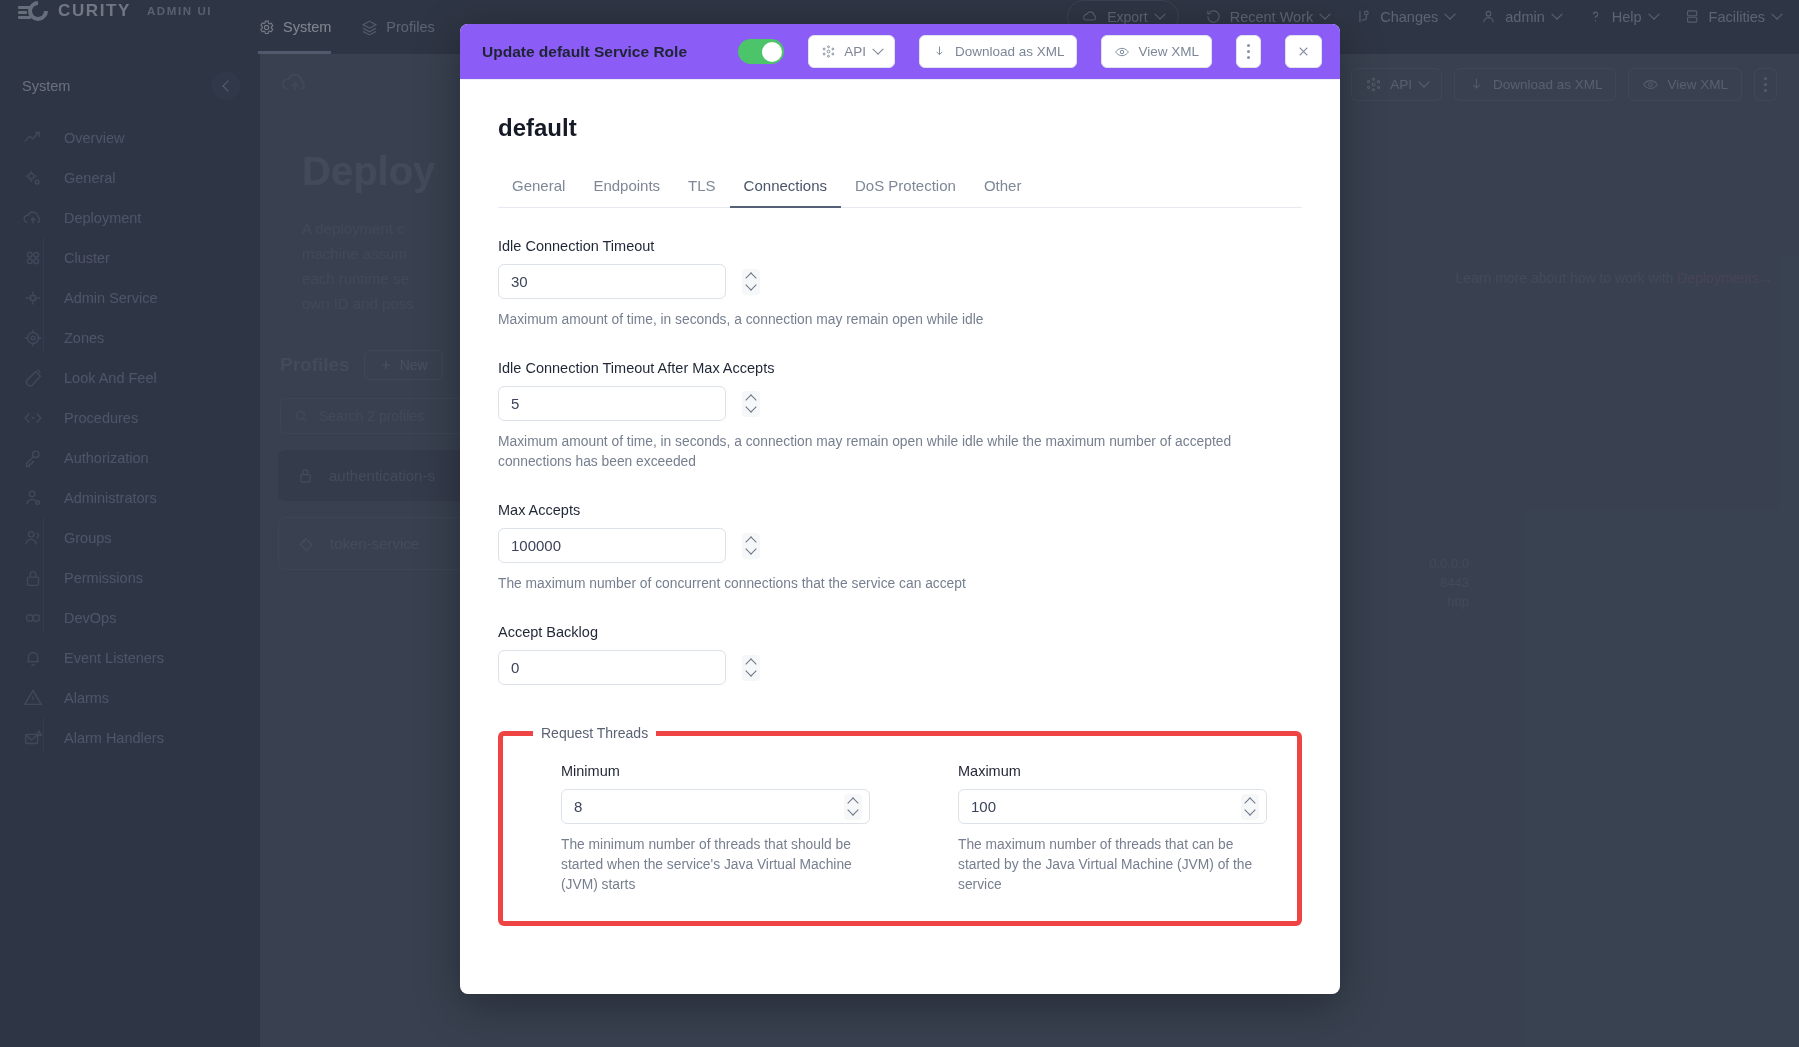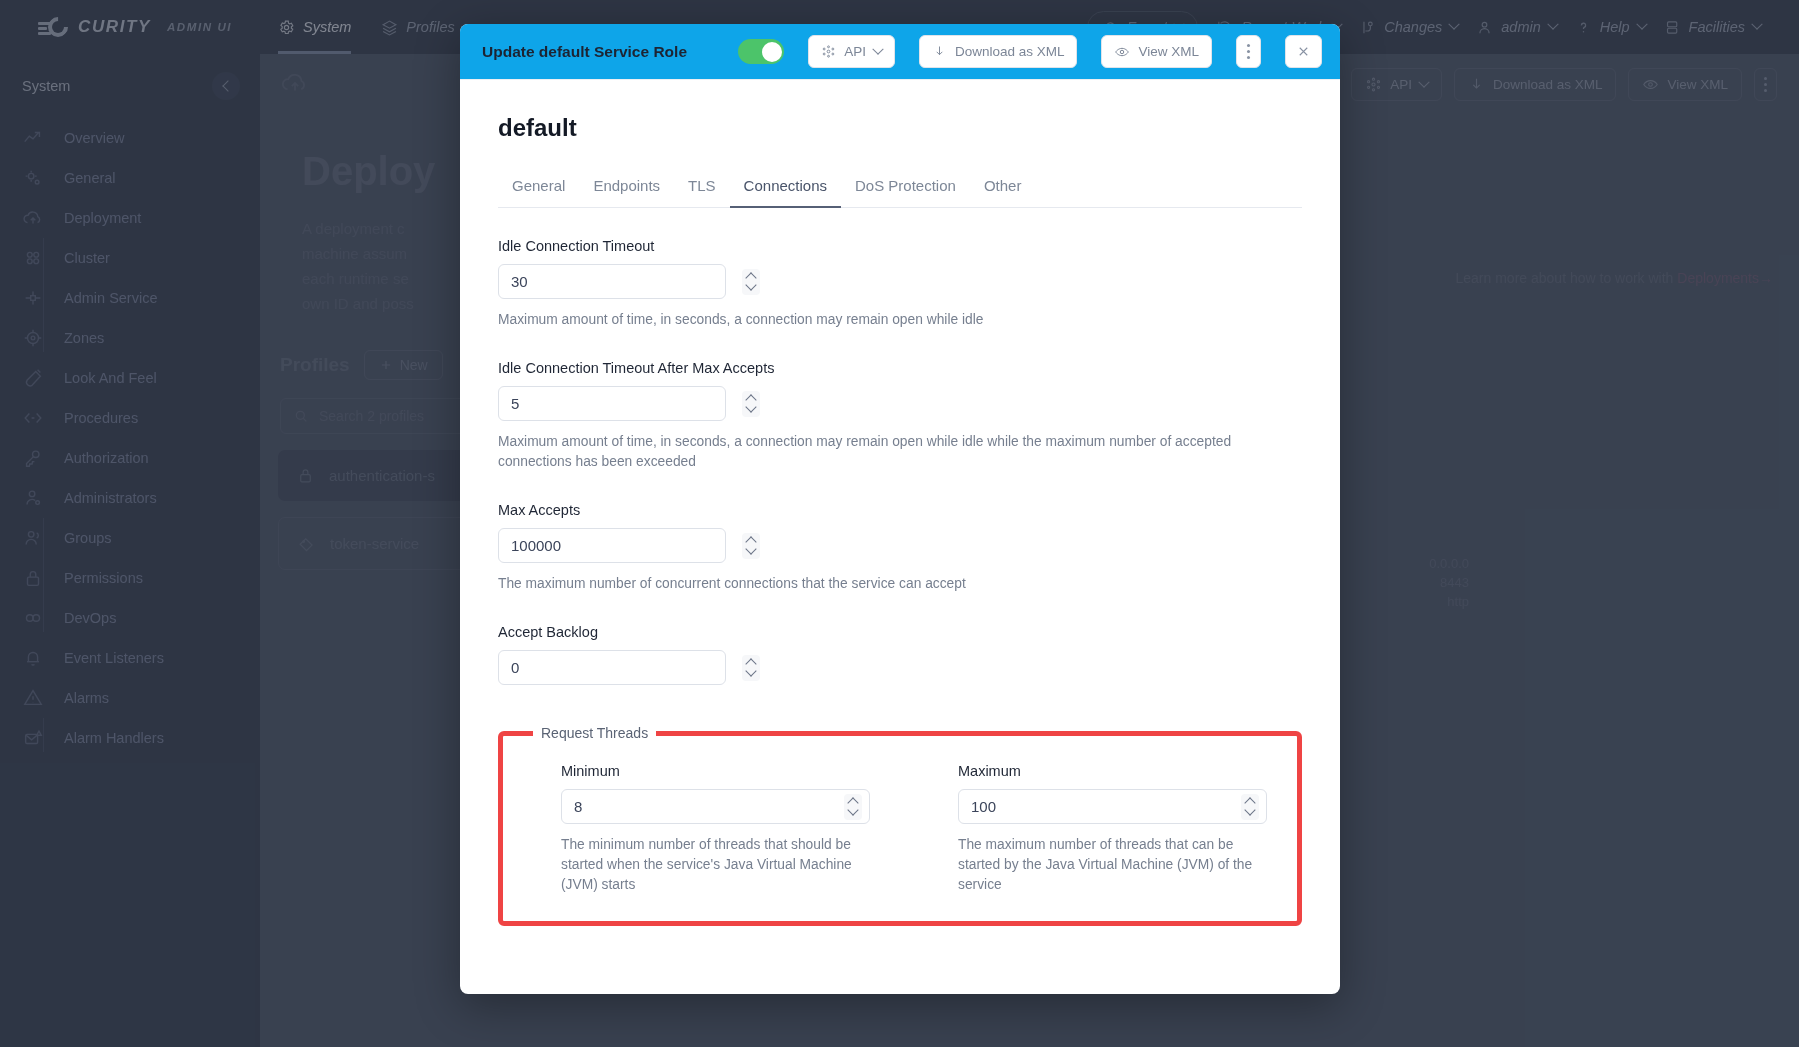--- a/index.html
+++ b/index.html
@@ -7,22 +7,22 @@
     width: 1799px; height: 1047px;
     font-family: "Liberation Sans", sans-serif;
     overflow: hidden;
     background: #4b5565;
   }
 
   
   #app-bg { position: absolute; inset: 0; display: flex; flex-direction: column; }
 
   .topbar {
-    height: 54px; background: #323b4b; display: flex; align-items: center;
-    padding: 0 38px; flex: 0 0 54px; gap: 0; font-style: italic;
+    height: 54px; background: #323b4b; display: flex; align-items: flex-start;
+    padding: 0 18px; flex: 0 0 54px; gap: 0;
   }
   .brand { display: flex; align-items: center; gap: 10px; width: 240px; }
   .brand-logo { width: 30px; height: 22px; position: relative; }
   .brand-logo .bar { position: absolute; left: 0; height: 2.5px; background: #aeb6c4; border-radius: 1px;}
   .brand-logo .b1 { top: 6px; width: 13px; }
   .brand-logo .b2 { top: 11px; width: 9px; }
   .brand-logo .b3 { top: 16px; width: 13px; }
   .brand-logo .c {
     position: absolute; right: 0; top: 1px; width: 20px; height: 20px;
     border: 4px solid #aeb6c4; border-radius: 50%; border-right-color: transparent;
@@ -35,21 +35,21 @@
   .topnav-item, .topright-item {
     display: flex; align-items: center; gap: 8px;
     color: #98a1b1; font-size: 14.5px; white-space: nowrap;
   }
   .topnav-item.active { color: #e7ebf1; }
   .topnav-item.active::after {
     content: ""; position: absolute;
   }
   .tn-wrap { position: relative; height: 54px; display: flex; align-items: center; }
   .tn-wrap.active { box-shadow: inset 0 -3px 0 #7f8da4; }
-  .topright { display: flex; align-items: center; gap: 18px; }
+  .topright { display: flex; align-items: center; gap: 26px; }
   .pill {
     border: 1px solid #4b5565; border-radius: 20px; padding: 7px 14px;
     display: flex; align-items: center; gap: 8px; color: #98a1b1; font-size: 14px;
   }
   .caret { display: inline-block; width: 8px; height: 8px; border-right: 1.6px solid currentColor;
            border-bottom: 1.6px solid currentColor; transform: rotate(45deg) translate(-2px,-2px); }
   .ico { width: 17px; height: 17px; display:inline-block; opacity:.85; }
 
   .body-row { display: flex; flex: 1; min-height: 0; }
 
@@ -111,21 +111,21 @@
   .scrim { position: absolute; inset: 0; background: rgba(43,50,64,0.55); }
 
   
   .modal {
     position: absolute; left: 460px; top: 24px; width: 880px; height: 970px;
     background: #fff; border-radius: 8px; box-shadow: 0 12px 46px rgba(0,0,0,.33);
     display: flex; flex-direction: column; overflow: hidden;
   }
   .modal-head {
     height: 56px; flex: 0 0 56px; display: flex; align-items: center;
-    padding: 0 18px 0 22px; gap: 24px; border-bottom: 1px solid #eceff3; background: #0ea5e9;
+    padding: 0 18px 0 22px; gap: 24px; border-bottom: 1px solid #eceff3; background: #8b5cf6;
   }
   .modal-title { font-size: 15.5px; font-weight: bold; color: #1d2433; flex: 1; }
   .toggle {
     width: 46px; height: 25px; border-radius: 14px; background: #4cc46a; position: relative; flex:0 0 46px;
   }
   .toggle .knob {
     position: absolute; top: 2.5px; right: 2.5px; width: 20px; height: 20px;
     border-radius: 50%; background: #fff;
   }
   .mbtn {

